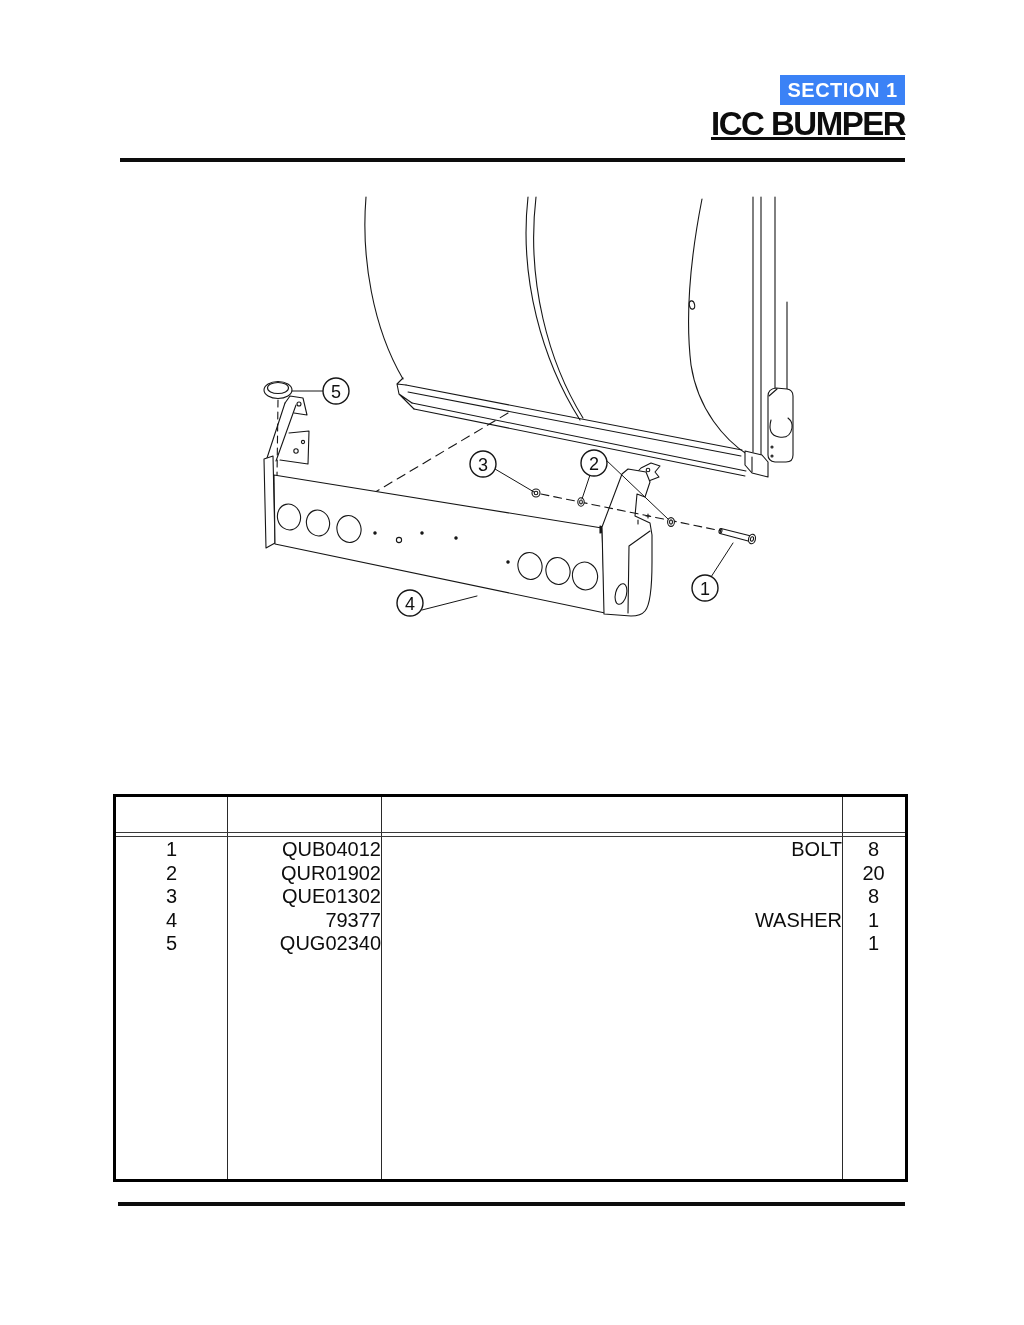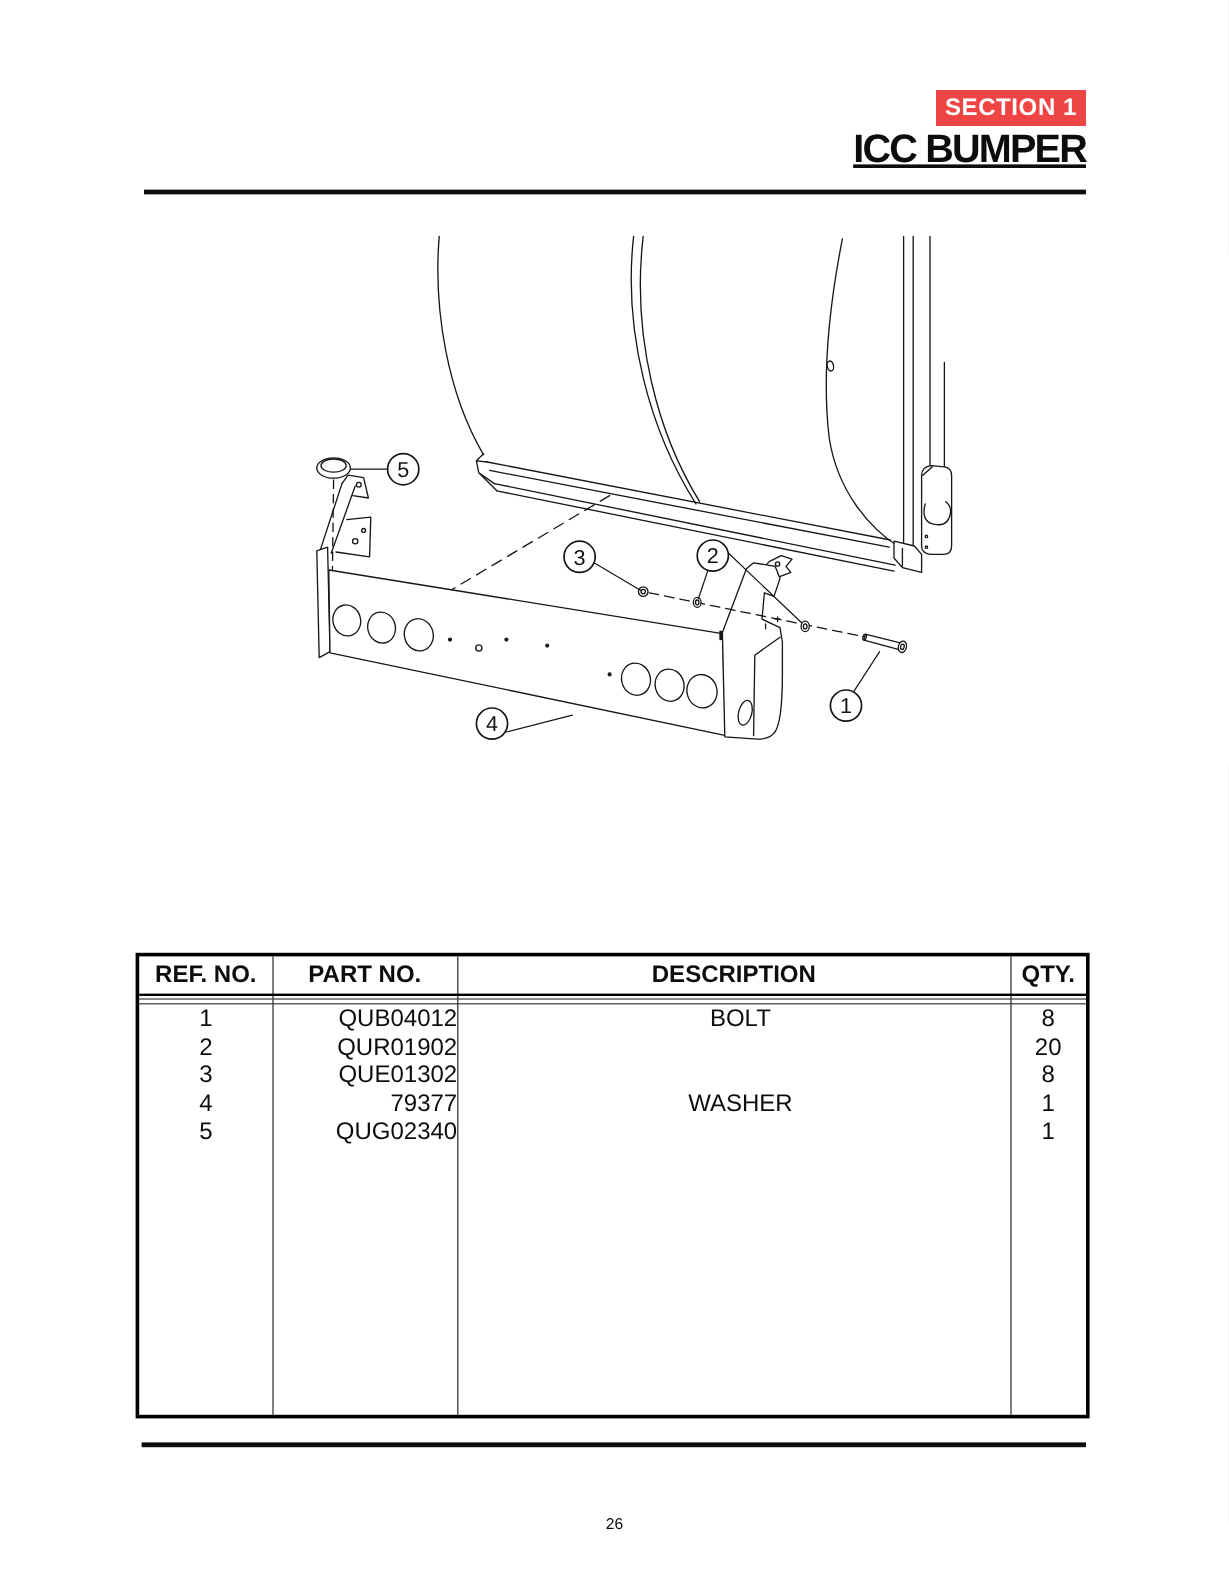--- a/index.html
+++ b/index.html
@@ -3,21 +3,21 @@
 <meta charset="utf-8">
 <style>
   html,body{margin:0;padding:0;background:#e8e8e8;}
   .page{
     position:relative;width:1024px;height:1325px;background:#ffffff;
     font-family:"Liberation Sans",sans-serif;color:#0d0d0d;overflow:hidden;
     margin:0 auto;
   }
   .badge{
     position:absolute;left:780px;top:75px;width:125px;height:30px;
-    background:#ef4444;color:#fff;font-weight:bold;font-size:20px;
+    background:#3b82f6;color:#fff;font-weight:bold;font-size:20px;
     display:flex;align-items:center;justify-content:center;letter-spacing:.5px;
   }
   .title{
     position:absolute;right:119px;top:105px;font-size:33px;font-weight:bold;
     letter-spacing:-1.5px;white-space:nowrap;text-decoration:underline;
   }
   .toprule{position:absolute;left:120px;top:158px;width:785px;height:4px;background:#0d0d0d;}
   .diagram{position:absolute;left:0;top:0;width:1024px;height:700px;}
 
   
@@ -28,21 +28,21 @@
          font-weight:bold;font-size:20px;line-height:31px;}
   .thead .hc{position:absolute;top:0;height:31px;text-align:center;}
   .hc1{left:0;width:111px;} .hc2{left:111px;width:154px;} .hc3{left:265px;width:461px;} .hc4{left:726px;width:63px;}
   .dline{position:absolute;top:35px;left:0;right:0;height:3px;
          border-top:1px solid #3a3a3a;border-bottom:1px solid #3a3a3a;}
   .tbody{position:absolute;top:41px;left:0;right:0;font-size:20px;}
   .trow{position:relative;height:23.5px;line-height:23.5px;}
   .trow .tc{position:absolute;top:0;height:23.5px;white-space:nowrap;}
   .tc-ref{left:0;width:111px;text-align:center;}
   .tc-part{left:120px;width:145px;text-align:right;}
-  .tc-desc{left:276px;width:450px;text-align:center;}
+  .tc-desc{left:276px;width:450px;text-align:right;}
   .tc-qty{left:726px;width:63px;text-align:center;}
 
   .bottomrule{position:absolute;left:118px;top:1202px;width:787px;height:4px;background:#0d0d0d;}
   .pagenum{position:absolute;left:0;top:1262px;width:1024px;text-align:center;font-size:13px;}
 
   .diagram text{font-family:"Liberation Sans",sans-serif;font-size:18px;fill:#111;}
 </style>
 </head>
 <body>
 
@@ -193,26 +193,20 @@
         </g>
       </g>
     </g>
   </svg>
 
   <div class="ptable">
     <div class="vline v1"></div>
     <div class="vline v2"></div>
     <div class="vline v3"></div>
 
-    <div class="thead">
-      <div class="hc hc1">REF. NO.</div>
-      <div class="hc hc2">PART NO.</div>
-      <div class="hc hc3">DESCRIPTION</div>
-      <div class="hc hc4">QTY.</div>
-    </div>
     <div class="dline"></div>
 
     <div class="tbody">
       <div class="trow">
         <div class="tc tc-ref">1</div>
         <div class="tc tc-part">QUB04012</div>
         <div class="tc tc-desc">BOLT</div>
         <div class="tc tc-qty">8</div>
       </div>
       <div class="trow">
@@ -233,15 +227,14 @@
       </div>
       <div class="trow">
         <div class="tc tc-ref">5</div>
         <div class="tc tc-part">QUG02340</div>
         <div class="tc tc-qty">1</div>
       </div>
     </div>
   </div>
 
   <div class="bottomrule"></div>
-  <div class="pagenum">26</div>
 
 </div>
 
 </body></html>

